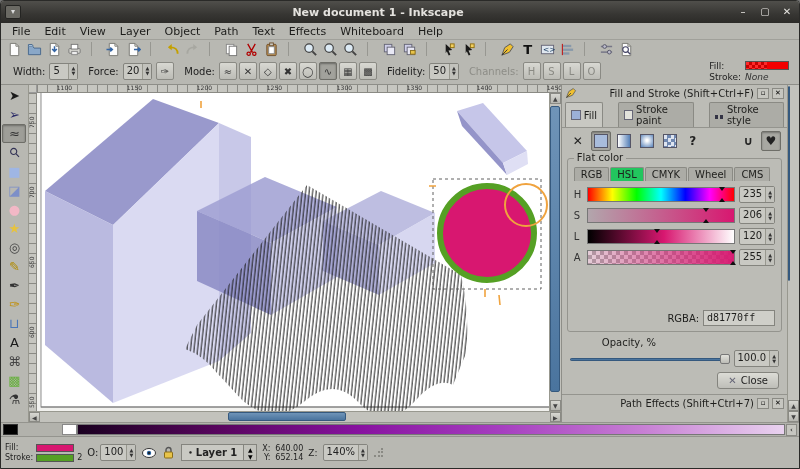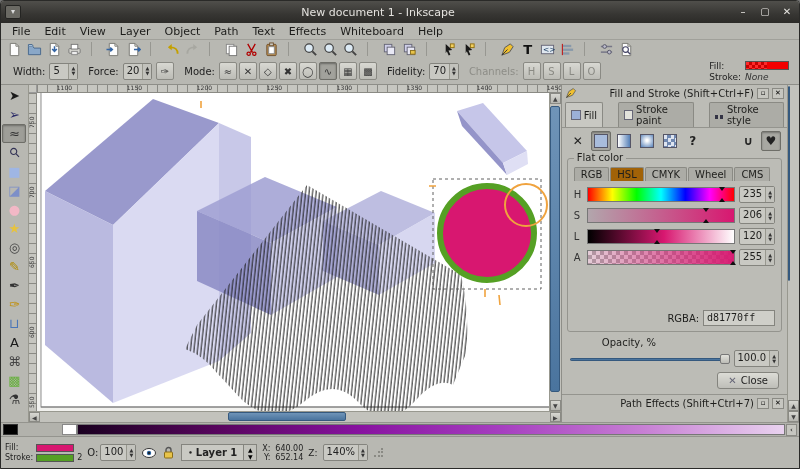--- a/index.html
+++ b/index.html
@@ -1,21 +1,21 @@
 <!DOCTYPE html>
 <html><head>
 <meta charset="utf-8">
 <style>
   html,body{margin:0;padding:0;background:#777;}
   *{box-sizing:border-box;font-family:"DejaVu Sans",sans-serif;}
   .window{width:800px;height:469px;position:relative;background:#b8b8b2;border:1px solid #2a2a28;border-radius:4px 4px 0 0;overflow:hidden;display:flex;flex-direction:column;}
   
   .titlebar{height:22px;background:linear-gradient(#504f4b,#373633 60%,#2c2b28);display:flex;align-items:center;padding:0 4px;flex:0 0 auto;}
   .tb-menu-btn{width:16px;height:14px;background:#6a6963;border:1px solid #242422;border-radius:2px;color:#ddd;font-size:8px;line-height:12px;text-align:center;}
-  .title-text{flex:1;text-align:center;color:#e4e2de;font-size:11px;font-weight:normal;}
+  .title-text{flex:1;text-align:center;color:#e4e2de;font-size:11px;font-weight:bold;}
   .win-ctrls{display:flex;gap:6px;}
   .win-btn{color:#e8e6e2;font-size:10px;width:16px;text-align:center;line-height:16px;}
   
   .menubar{height:17px;display:flex;align-items:center;padding:0 4px;background:#b8b8b2;border-bottom:1px solid #a0a09a;flex:0 0 auto;}
   .menu-item{font-size:11px;color:#1c1c1a;padding:0 7px;}
   
   .toolbar{height:18px;display:flex;align-items:center;padding:0 4px;gap:1px;background:#b8b8b2;flex:0 0 auto;}
   .tb-btn{width:19px;height:18px;border:none;background:transparent;padding:1px;display:flex;align-items:center;justify-content:center;}
   .tb-btn.disabled{opacity:.4;}
   .ticon{width:15px;height:15px;}
@@ -78,21 +78,21 @@
   .paint-sw{width:14px;height:14px;border:1px solid #556;}
   .paint-sw.flat-color{background:#a8bcdc;}
   .paint-sw.linear-gradient{background:linear-gradient(to right,#fff,#5580b8);}
   .paint-sw.radial-gradient{background:radial-gradient(circle at 50% 45%,#fff 10%,#5580b8);}
   .paint-sw.pattern{background:repeating-conic-gradient(#7088b0 0% 25%,#dde4f0 0% 50%);background-size:7px 7px;}
   .prspacer{flex:1;}
   .group-frame{border:1px solid #94948e;border-radius:3px;margin:4px 5px 2px 5px;position:relative;padding:8px 4px 3px 4px;flex:0 0 auto;}
   .gf-legend{position:absolute;top:-7px;left:6px;background:#bcbcb6;padding:0 3px;font-size:10px;}
   .color-tabs{display:flex;gap:1px;margin:0 0 3px 2px;}
   .color-tab{border:1px solid #8a8a84;border-bottom:none;border-radius:2px 2px 0 0;background:#acaca6;padding:1px 6px;font-size:10px;}
-  .color-tab.active{background:#a16207;}
+  .color-tab.active{background:#22c55e;}
   .slider-row{display:flex;align-items:center;gap:4px;height:21px;padding:0 2px;}
   .sl-ch{width:9px;font-size:10px;color:#333;}
   .sl-bar{flex:1;height:15px;border:1px solid #777;position:relative;}
   .bar-H{background:linear-gradient(to right,#f00,#ff0,#0f0,#0ff,#00f,#f0f,#f00);}
   .bar-S{background:linear-gradient(to right,#b2a6ac,#d81770);}
   .bar-L{background:linear-gradient(to right,#000,#d81770 52%,#fff);}
   .bar-A{background-image:linear-gradient(to right,rgba(216,23,112,.12),rgba(216,23,112,.97)),repeating-conic-gradient(#aaa 0% 25%,#e6e6e6 0% 50%);background-size:auto,8px 8px;}
   .sl-marker{position:absolute;top:0;bottom:0;width:6px;margin-left:-3px;}
   .sl-marker::before{content:"";position:absolute;top:-1px;left:0;border:3px solid transparent;border-top:4px solid #101010;}
   .sl-marker::after{content:"";position:absolute;bottom:-1px;left:0;border:3px solid transparent;border-bottom:4px solid #101010;}
@@ -409,21 +409,21 @@
         <button class="mini-btn mode-btn">✕</button>
         <button class="mini-btn mode-btn">◇</button>
         <button class="mini-btn mode-btn">✖</button>
         <button class="mini-btn mode-btn">◯</button>
         <button class="mini-btn mode-btn active">∿</button>
         <button class="mini-btn mode-btn">▦</button>
         <button class="mini-btn mode-btn">▩</button>
       </span>
     <span class="to-label">Fidelity:</span>
     <span class="spinbox">
-        <span class="spin-val">70</span>
+        <span class="spin-val">50</span>
         <span class="spin-ar">▲<br>▼</span>
       </span>
     <span class="to-label dim">Channels:</span>
     <span id="channel-btns" style="display:flex;gap:2px;">
         <button class="mini-btn ch-btn">H</button>
         <button class="mini-btn ch-btn">S</button>
         <button class="mini-btn ch-btn">L</button>
         <button class="mini-btn ch-btn">O</button>
       </span>
     <span class="style-ind">

